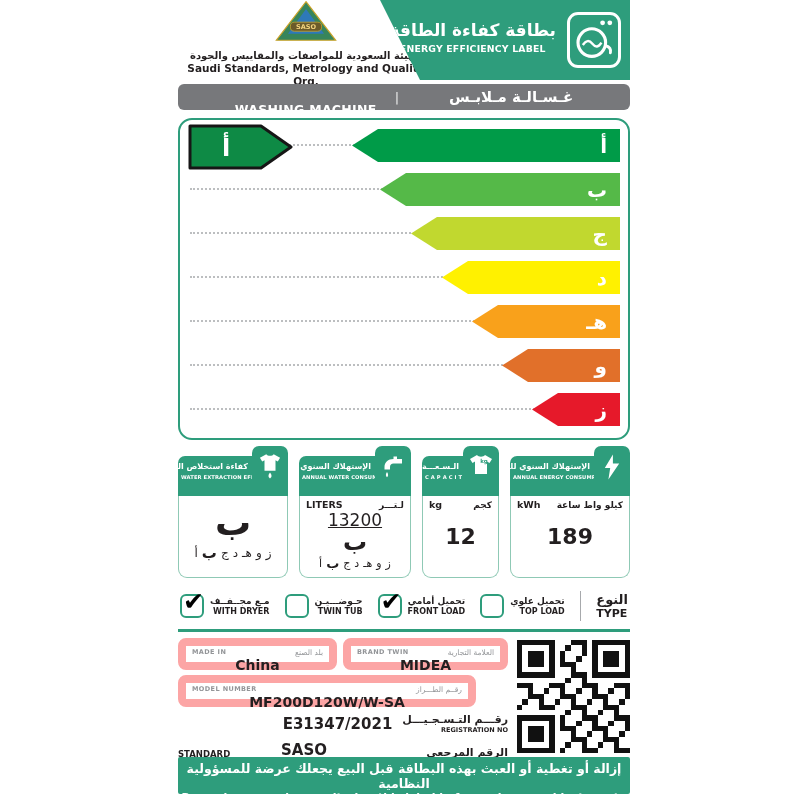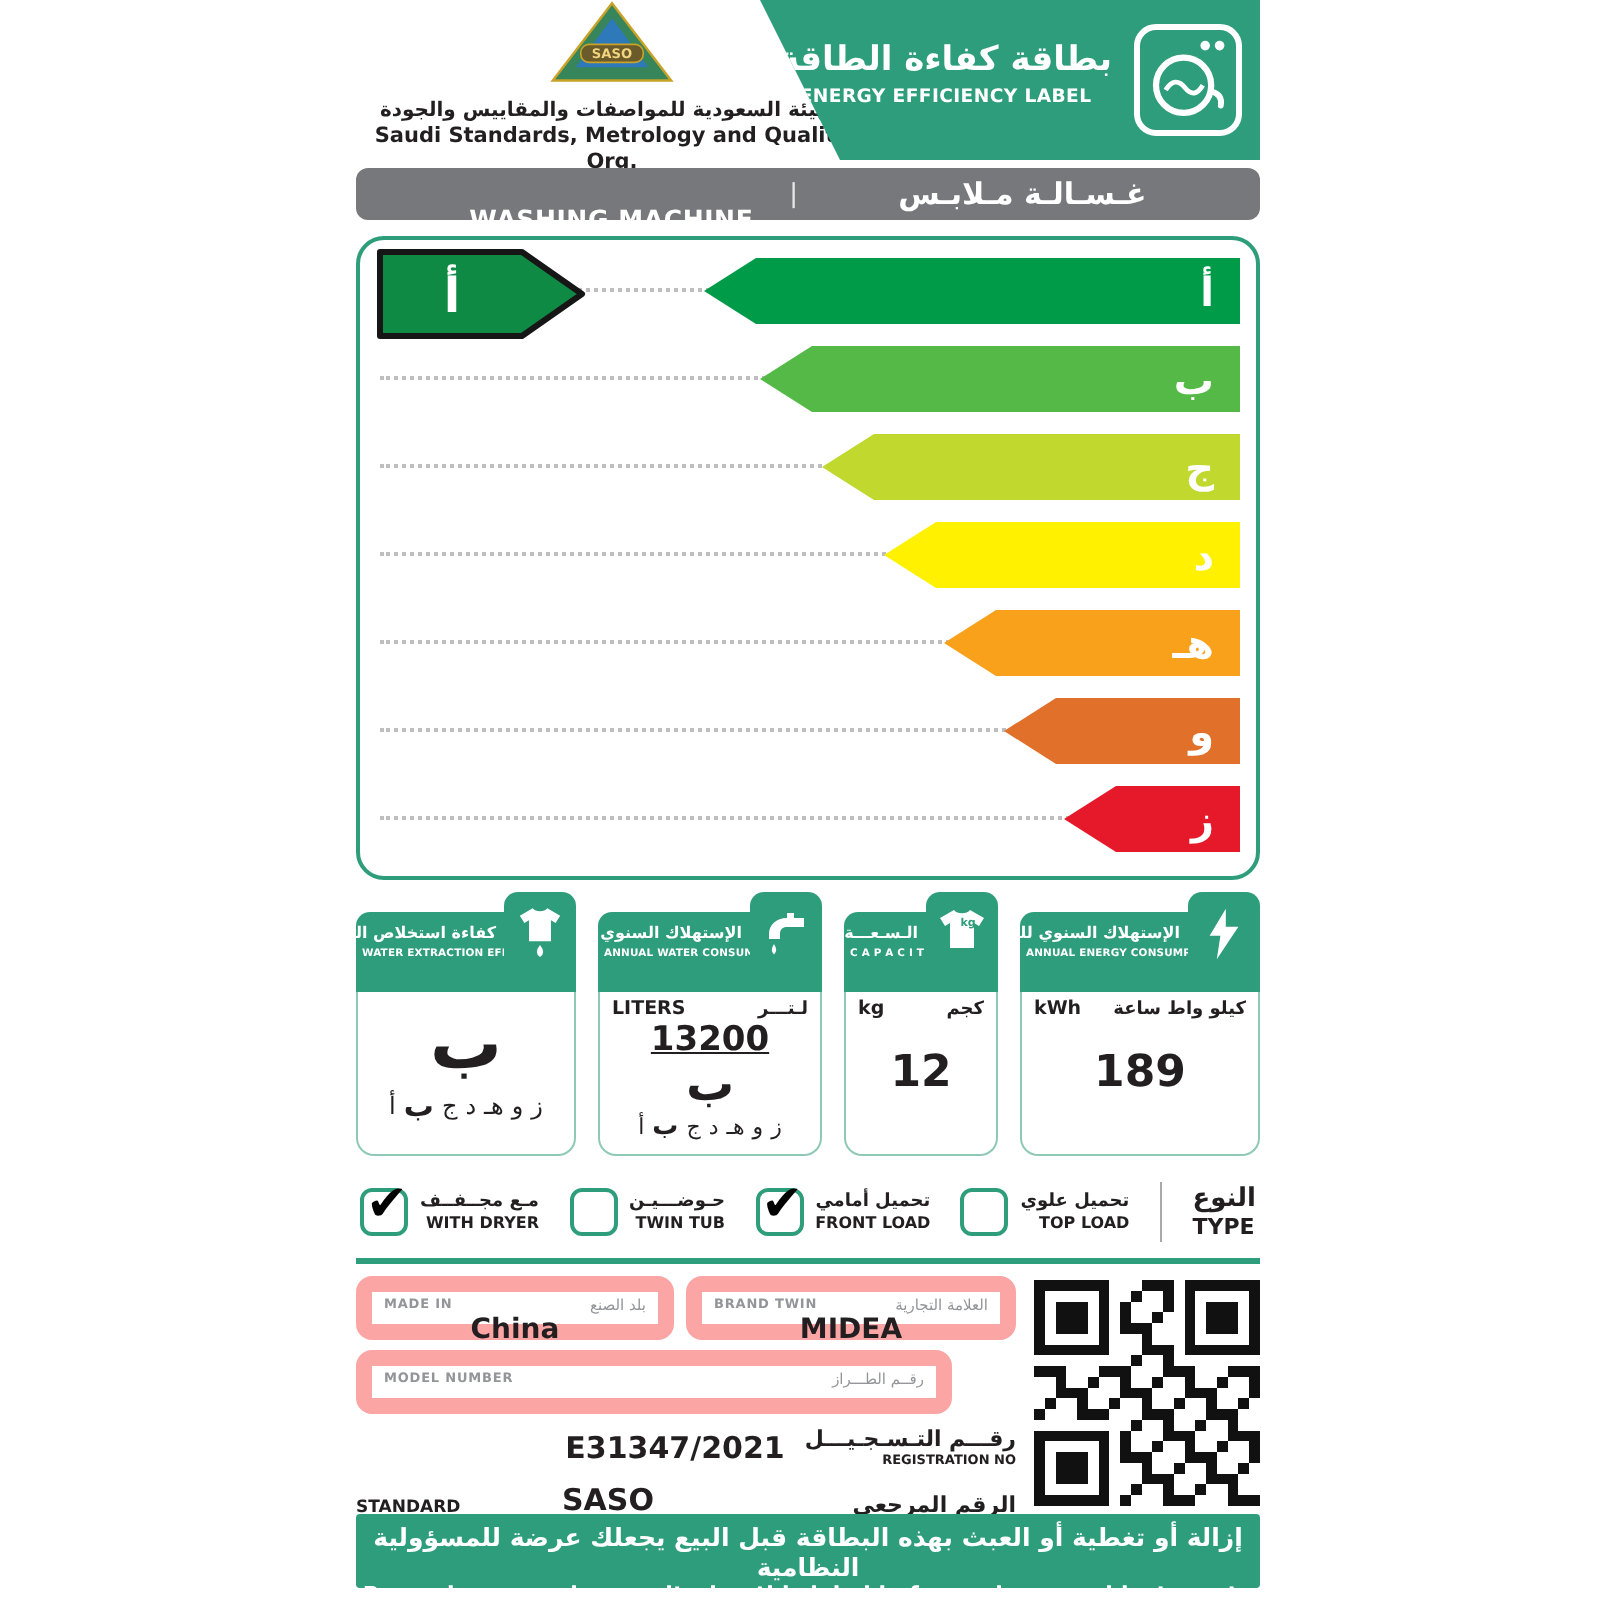--- a/index.html
+++ b/index.html
@@ -43,21 +43,21 @@
   .stat-header{margin-top:10px;height:40px;background:#2E9D7C;border-radius:7px 0 0 0;
     padding:6px 40px 0 3px;text-align:right;color:#fff;}
   .sh-ar{font-size:8px;font-weight:bold;white-space:nowrap;line-height:10px;}
   .sh-en{font-size:5.2px;font-weight:bold;letter-spacing:.1px;margin-top:2px;white-space:nowrap;}
   .stat-body{height:82px;border:1.5px solid #8FC9B5;border-top:none;border-radius:0 0 9px 9px;
     padding:2px 4px;text-align:center;color:#231F20;}
   .units{display:flex;justify-content:space-between;align-items:center;padding:1px 2px;}
   .u-en{font-size:9.5px;font-weight:bold;} .u-ar{font-size:9px;font-weight:bold;}
   .big-grade{font-size:36px;font-weight:bold;line-height:42px;margin-top:4px;}
   .mid-grade{font-size:24px;font-weight:bold;line-height:26px;}
-  .val-underline{font-size:17px;font-weight:bold;text-decoration:underline;line-height:18px;text-align:center;}
+  .val-underline{font-size:17px;font-weight:normal;text-decoration:underline;line-height:18px;text-align:center;}
   .big-val{font-size:22px;font-weight:bold;margin-top:13px;}
   .abjad-row{display:flex;flex-direction:row;justify-content:center;align-items:flex-end;gap:4px;font-size:12px;margin-top:2px;}
   .abjad-row span{line-height:14px;}
   .abjad-row .active{font-weight:bold;font-size:15px;}
 
   
   .type-row{position:absolute;left:0;top:586px;width:452px;height:40px;display:flex;align-items:center;
     justify-content:space-between;padding:0 2px;}
   .opt{display:flex;align-items:center;gap:6px;}
   .cb{position:relative;width:24px;height:24px;border:2px solid #2E9D7C;border-radius:6px;background:#fff;}
@@ -341,20 +341,21 @@
         </div>
         <div class="d-box d-br">
           <span class="en-l">BRAND TWIN</span>
           <span class="ar-l" dir="rtl">العلامة التجارية</span>
           <div class="d-val">MIDEA</div>
         </div>
       </div>
       <div class="d-box d-mo">
         <span class="en-l">MODEL NUMBER</span>
         <span class="ar-l" dir="rtl">رقــم الطـــراز</span>
+        <div class="d-val">MF200D120W/W-SA</div>
       </div>
       <div class="reg1">
         <span class="reg-val">E31347/2021</span>
         <span class="reg-labels">
           <div class="rl-ar" dir="rtl">رقـــم التـسـجـيـــل</div>
           <div class="rl-en">REGISTRATION NO</div>
         </span>
       </div>
       <div class="reg2">
         <span class="std-en">STANDARD REFERENCE NO</span>

